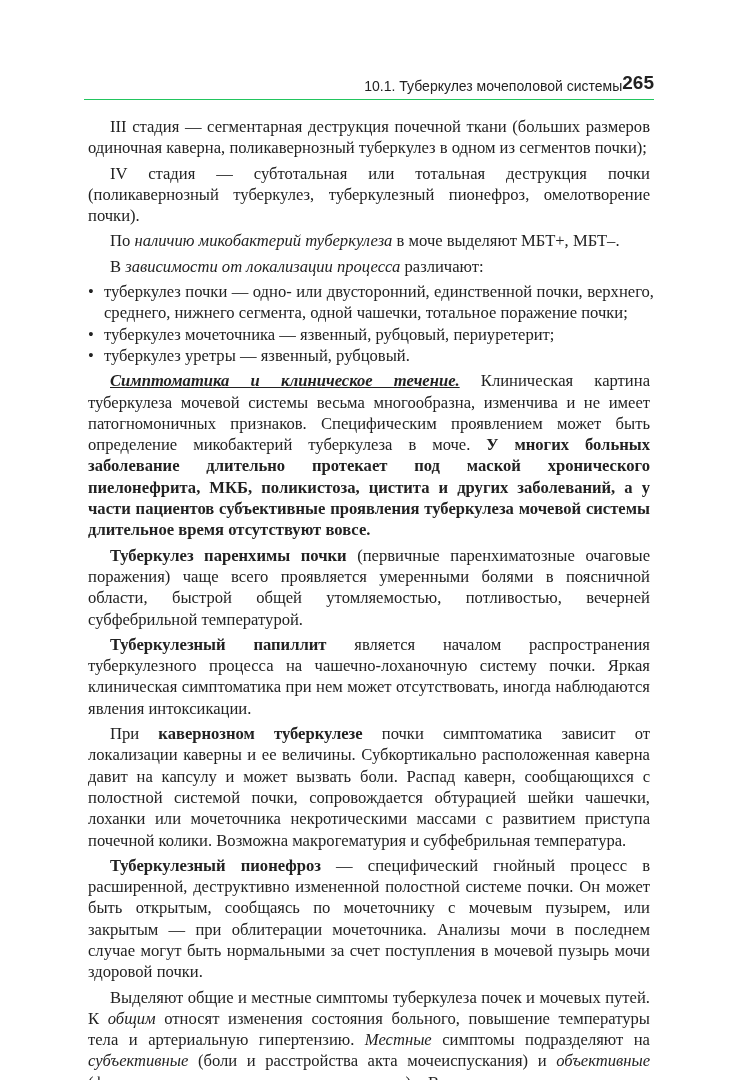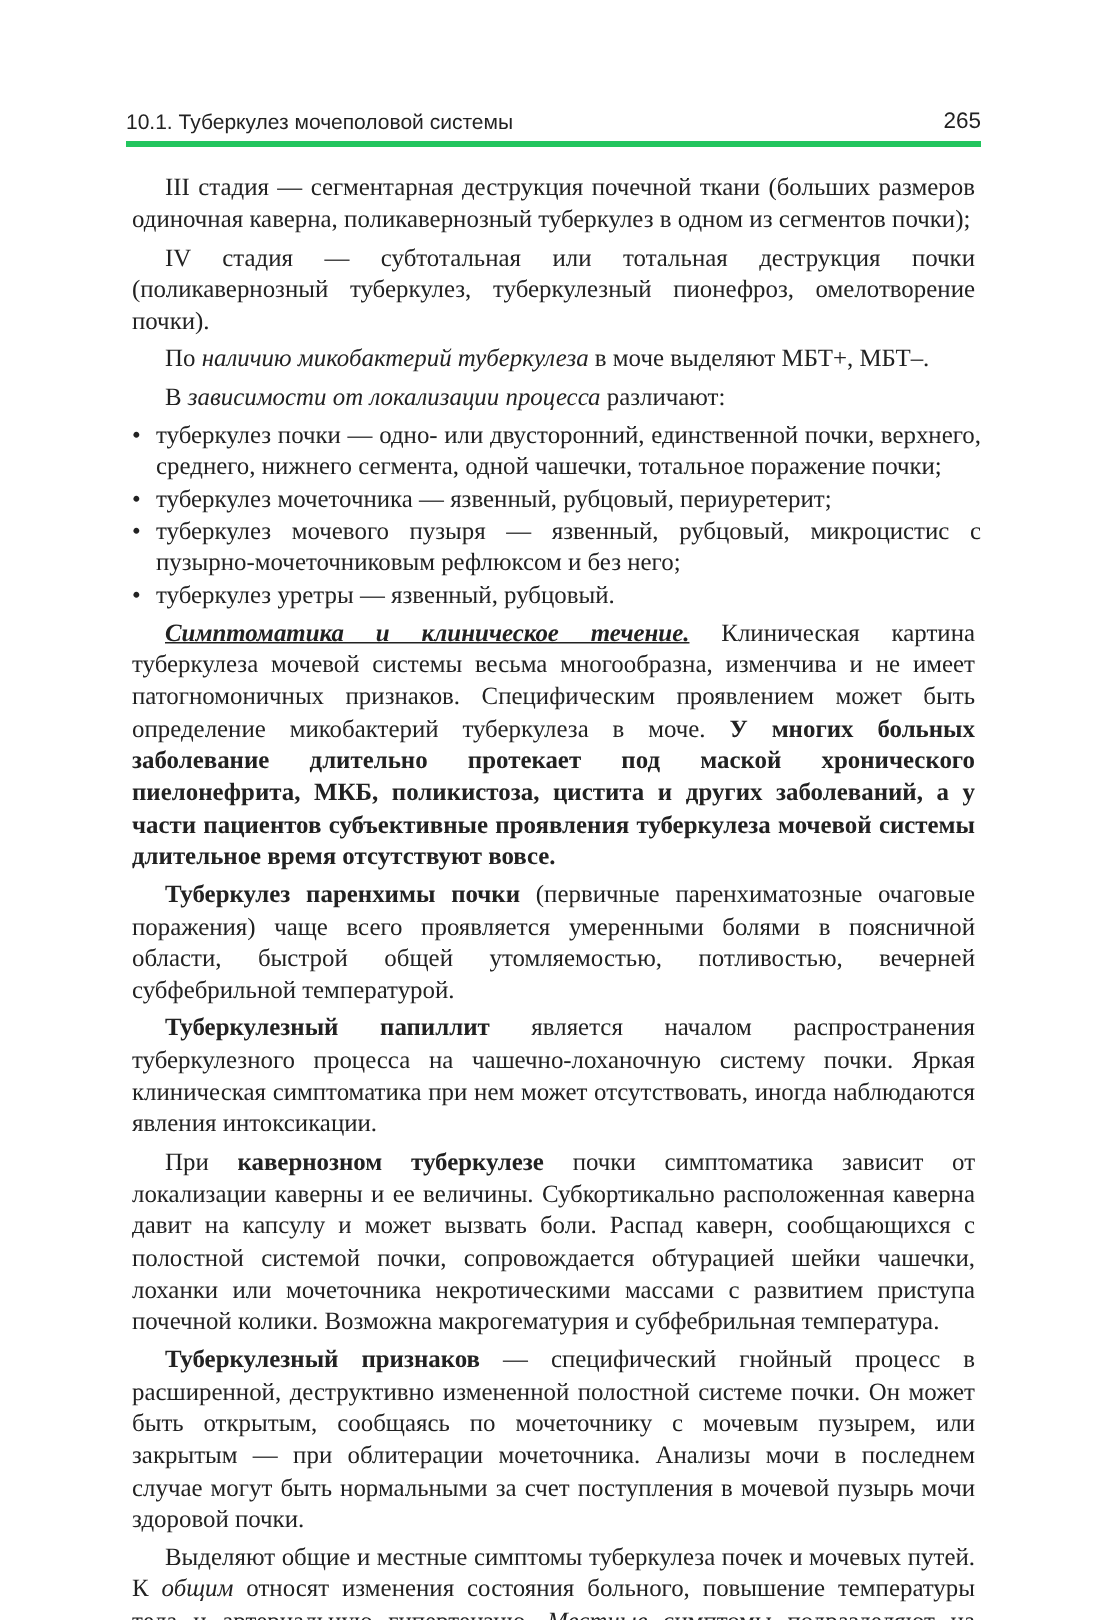--- a/index.html
+++ b/index.html
@@ -1,21 +1,21 @@
 <!DOCTYPE html>
 <html><head>
 <meta charset="utf-8">
 <style>
   html, body { margin: 0; padding: 0; background: #ffffff; }
   body { width: 743px; height: 1080px; position: relative; overflow: hidden; color: #222; }
   .page { position: absolute; left: 84px; top: 72px; width: 570px; }
-  .header { display: flex; justify-content: space-between; align-items: flex-end;
+  .header { display: flex; justify-content: flex-end; align-items: flex-end;
     font-family: "Liberation Sans", sans-serif; font-size: 14px; color: #222;
-    padding-bottom: 5px; border-bottom: 4px solid #22c55e; }
-  .header .pagenum { font-weight: normal; font-size: 15px; margin-left: 37px; }
+    padding-bottom: 5px; border-bottom: 1px solid #22c55e; }
+  .header .pagenum { font-weight: bold; font-size: 19px; }
   .body { margin-top: 16px; font-family: "Liberation Serif", serif; font-size: 16.6px;
     line-height: 21.3px; text-align: justify; color: #222; }
   .p { text-indent: 22px; margin: 4px; }
   .ul { margin: 0; padding: 0; list-style: none; }
   .ul li { position: relative; padding-left: 16px; margin-left: 4px; }
   .ul li::before { content: "•"; position: absolute; left: 0; top: 0; }
   b { font-weight: bold; }
   i { font-style: italic; }
   .bi { font-weight: bold; font-style: italic; text-decoration: underline; }
 </style>
@@ -29,23 +29,22 @@
   </div>
 
   <div class="body">
     <p class="p">III стадия — сегментарная деструкция почечной ткани (больших размеров одиночная каверна, поликавернозный туберкулез в одном из сегментов почки);</p>
     <p class="p">IV стадия — субтотальная или тотальная деструкция почки (поликавернозный туберкулез, туберкулезный пионефроз, омелотворение почки).</p>
     <p class="p"><span>По </span><i>наличию микобактерий туберкулеза</i><span> в моче выделяют МБТ+, МБТ–.</span></p>
     <p class="p"><span>В </span><i>зависимости от локализации процесса</i><span> различают:</span></p>
     <ul class="ul">
       <li>туберкулез почки — одно- или двусторонний, единственной почки, верхнего, среднего, нижнего сегмента, одной чашечки, тотальное поражение почки;</li>
       <li>туберкулез мочеточника — язвенный, рубцовый, периуретерит;</li>
-      <li>туберкулез мочевого пузыря — язвенный, рубцовый, микроцистис с пузырно-мочеточниковым рефлюксом и без него;</li>
       <li>туберкулез уретры — язвенный, рубцовый.</li>
     </ul>
     <p class="p"><span class="bi">Симптоматика и клиническое течение.</span><span> Клиническая картина туберкулеза мочевой системы весьма многообразна, изменчива и не имеет патогномоничных признаков. Специфическим проявлением может быть определение микобактерий туберкулеза в моче. </span><b>У многих больных заболевание длительно протекает под маской хронического пиелонефрита, МКБ, поликистоза, цистита и других заболеваний, а у части пациентов субъективные проявления туберкулеза мочевой системы длительное время отсутствуют вовсе.</b></p>
     <p class="p"><b>Туберкулез паренхимы почки</b><span> (первичные паренхиматозные очаговые поражения) чаще всего проявляется умеренными болями в поясничной области, быстрой общей утомляемостью, потливостью, вечерней субфебрильной температурой.</span></p>
     <p class="p"><b>Туберкулезный папиллит</b><span> является началом распространения туберкулезного процесса на чашечно-лоханочную систему почки. Яркая клиническая симптоматика при нем может отсутствовать, иногда наблюдаются явления интоксикации.</span></p>
     <p class="p"><span>При </span><b>кавернозном туберкулезе</b><span> почки симптоматика зависит от локализации каверны и ее величины. Субкортикально расположенная каверна давит на капсулу и может вызвать боли. Распад каверн, сообщающихся с полостной системой почки, сопровождается обтурацией шейки чашечки, лоханки или мочеточника некротическими массами с развитием приступа почечной колики. Возможна макрогематурия и субфебрильная температура.</span></p>
-    <p class="p"><b>Туберкулезный признаков</b><span> — специфический гнойный процесс в расширенной, деструктивно измененной полостной системе почки. Он может быть открытым, сообщаясь по мочеточнику с мочевым пузырем, или закрытым — при облитерации мочеточника. Анализы мочи в последнем случае могут быть нормальными за счет поступления в мочевой пузырь мочи здоровой почки.</span></p>
+    <p class="p"><b>Туберкулезный пионефроз</b><span> — специфический гнойный процесс в расширенной, деструктивно измененной полостной системе почки. Он может быть открытым, сообщаясь по мочеточнику с мочевым пузырем, или закрытым — при облитерации мочеточника. Анализы мочи в последнем случае могут быть нормальными за счет поступления в мочевой пузырь мочи здоровой почки.</span></p>
     <p class="p"><span>Выделяют общие и местные симптомы туберкулеза почек и мочевых путей. К </span><i>общим</i><span> относят изменения состояния больного, повышение температуры тела и артериальную гипертензию. </span><i>Местные</i><span> симптомы подразделяют на </span><i>субъективные</i><span> (боли и расстройства акта мочеиспускания) и </span><i>объективные</i><span> (физикальные признаки, изменения мочи). В современном клиническом течении туберкулеза мочевой системы характерно преобладание местных симптомов над общими. Более чем у 30–40% больных заболевание протекает бессимптомно.</span></p>
   </div>
 </div>
 
 </body></html>

